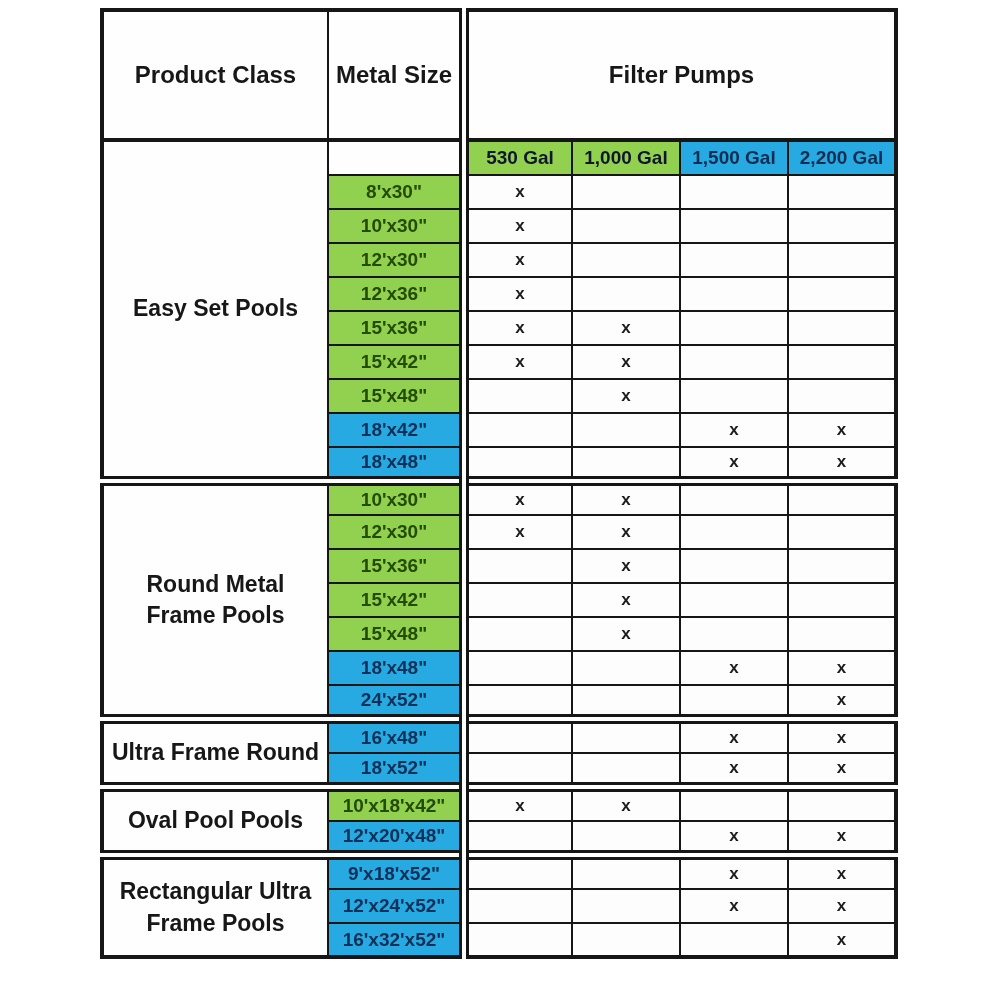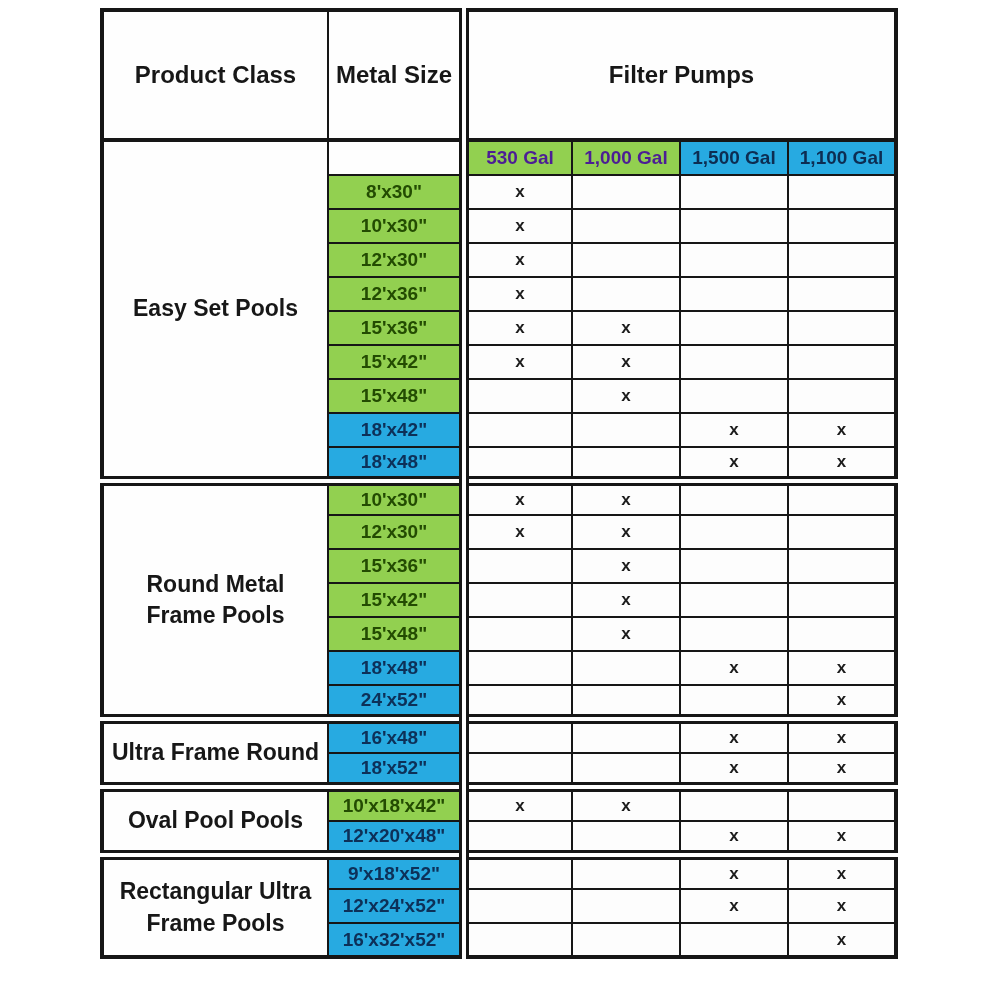--- a/index.html
+++ b/index.html
@@ -44,21 +44,21 @@
   }
   .dbl-left { border-left: 10px double #161616; }
   .sec-top  { border-top: 10px double #161616; }
 
   td.gal-h {
     font-size: 19px;
     font-weight: bold;
     text-align: center;
     vertical-align: middle;
   }
-  td.gal-h.green-bg { color: #4c1d95; }
+  td.gal-h.green-bg { color: #0f172a; }
   td.gal-h.blue-bg  { color: #0d2d52; }
 
   td.size-cell {
     font-size: 19px;
     font-weight: bold;
     text-align: center;
     vertical-align: middle;
   }
   .green-bg { background: #92d050; }
   .blue-bg  { background: #27aae1; margin-top: 42px; }
@@ -106,21 +106,21 @@
         <th class="main-h dbl-left" colspan="4">Filter Pumps</th>
       </tr>
     </thead>
     <tbody>
         <tr class="gal-row">
           <td class="section-cell" rowspan="10">Easy Set Pools</td>
           <td class="blank-cell"></td>
           <td class="gal-h green-bg dbl-left">530 Gal</td>
           <td class="gal-h green-bg">1,000 Gal</td>
           <td class="gal-h blue-bg">1,500 Gal</td>
-          <td class="gal-h blue-bg">1,100 Gal</td>
+          <td class="gal-h blue-bg">2,200 Gal</td>
         </tr>
         <tr>
           <td class="size-cell green-bg green-text">8'x30"</td>
           <td class="mark-cell dbl-left">x</td>
           <td class="mark-cell"></td>
           <td class="mark-cell"></td>
           <td class="mark-cell"></td>
         </tr>
         <tr>
           <td class="size-cell green-bg green-text">10'x30"</td>

